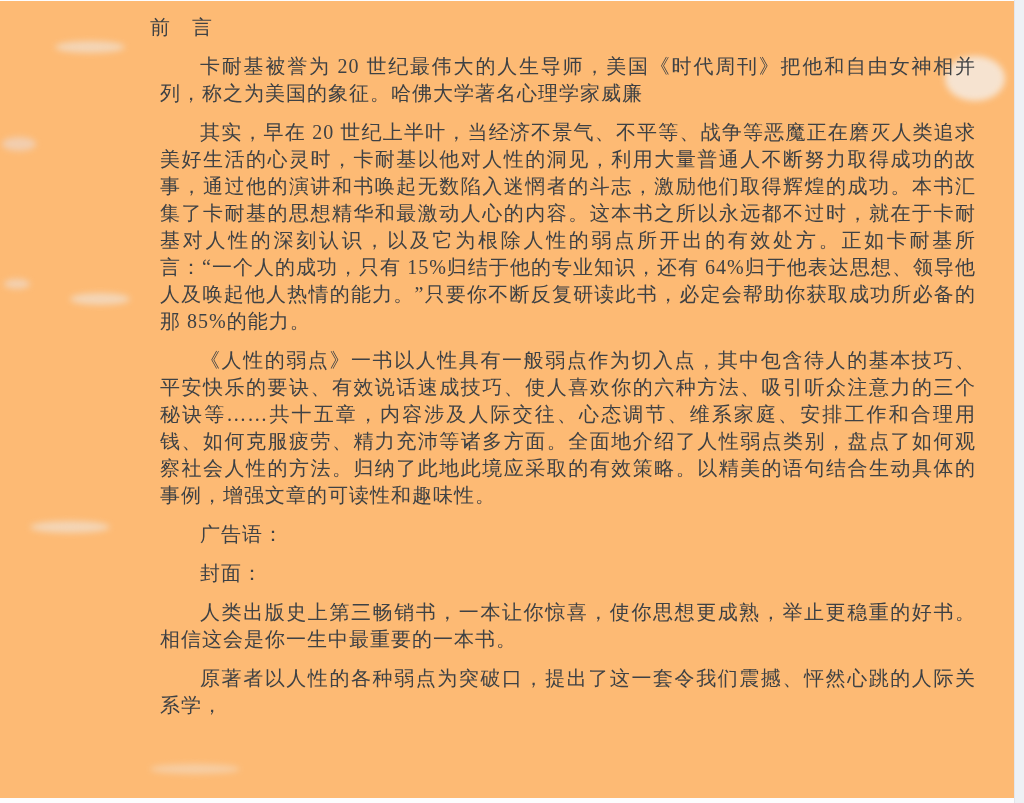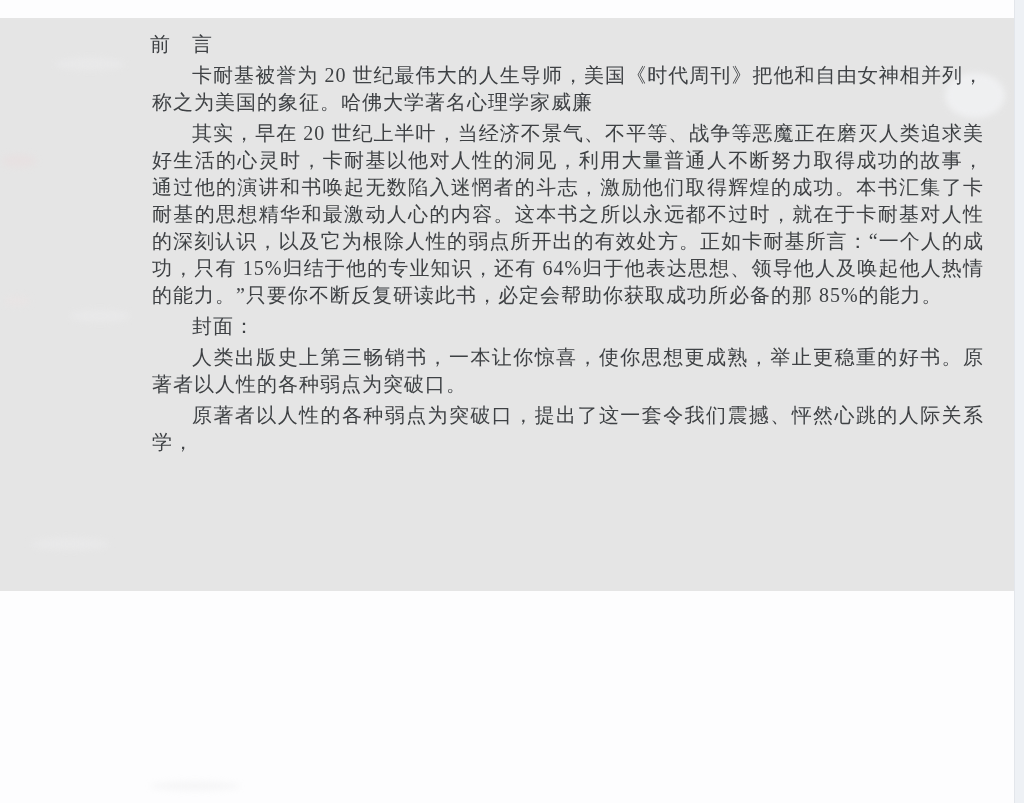--- a/index.html
+++ b/index.html
@@ -10,24 +10,24 @@
     width: 1024px;
     height: 803px;
     overflow: hidden;
     background: #fdfdfe;
     font-family: "Liberation Serif", "DejaVu Serif", serif;
     position: relative;
   }
   .page {
     position: absolute;
     left: 0;
-    top: 18px;
+    top: 1px;
     width: 1015px;
-    height: 573px;
-    background: #e5e5e5;
+    height: 797px;
+    background: #fdba74;
   }
   .content {
     position: absolute;
     left: 148px;
     top: 13px;
     width: 840px;
     color: #3e4144;
     font-size: 20px;
     line-height: 27px;
     letter-spacing: 1px;
@@ -35,21 +35,21 @@
     text-justify: inter-character;
   }
   .doc-title {
     font-size: 20px;
     font-weight: normal;
     margin: 0 0 2px 2px;
     line-height: 27px;
     text-align: left;
   }
   .para {
-    margin: 4px;
+    margin: 12px;
   }
   .para.indent {
     text-indent: 2em;
   }
   .page-edge {
     position: absolute;
     right: 0;
     top: 0;
     width: 9px;
     height: 803px;
@@ -81,19 +81,21 @@
   <div class="smudge s3"></div>
   <div class="smudge s4"></div>
   <div class="smudge s5"></div>
   <div class="smudge s6"></div>
   <div class="smudge s7"></div>
 
   <div class="content">
     <h1 class="doc-title">前　言</h1>
     <div class="para indent">卡耐基被誉为 20 世纪最伟大的人生导师，美国《时代周刊》把他和自由女神相并列，称之为美国的象征。哈佛大学著名心理学家威廉</div>
     <div class="para indent">其实，早在 20 世纪上半叶，当经济不景气、不平等、战争等恶魔正在磨灭人类追求美好生活的心灵时，卡耐基以他对人性的洞见，利用大量普通人不断努力取得成功的故事，通过他的演讲和书唤起无数陷入迷惘者的斗志，激励他们取得辉煌的成功。本书汇集了卡耐基的思想精华和最激动人心的内容。这本书之所以永远都不过时，就在于卡耐基对人性的深刻认识，以及它为根除人性的弱点所开出的有效处方。正如卡耐基所言：“一个人的成功，只有 15%归结于他的专业知识，还有 64%归于他表达思想、领导他人及唤起他人热情的能力。”只要你不断反复研读此书，必定会帮助你获取成功所必备的那 85%的能力。</div>
+    <div class="para indent">《人性的弱点》一书以人性具有一般弱点作为切入点，其中包含待人的基本技巧、平安快乐的要诀、有效说话速成技巧、使人喜欢你的六种方法、吸引听众注意力的三个秘诀等……共十五章，内容涉及人际交往、心态调节、维系家庭、安排工作和合理用钱、如何克服疲劳、精力充沛等诸多方面。全面地介绍了人性弱点类别，盘点了如何观察社会人性的方法。归纳了此地此境应采取的有效策略。以精美的语句结合生动具体的事例，增强文章的可读性和趣味性。</div>
+    <div class="para indent">广告语：</div>
     <div class="para indent">封面：</div>
-    <div class="para indent">人类出版史上第三畅销书，一本让你惊喜，使你思想更成熟，举止更稳重的好书。原著者以人性的各种弱点为突破口。</div>
+    <div class="para indent">人类出版史上第三畅销书，一本让你惊喜，使你思想更成熟，举止更稳重的好书。相信这会是你一生中最重要的一本书。</div>
     <div class="para indent">原著者以人性的各种弱点为突破口，提出了这一套令我们震撼、怦然心跳的人际关系学，</div>
   </div>
 </div>
 
 <div class="page-edge"></div>
 
 </body></html>

